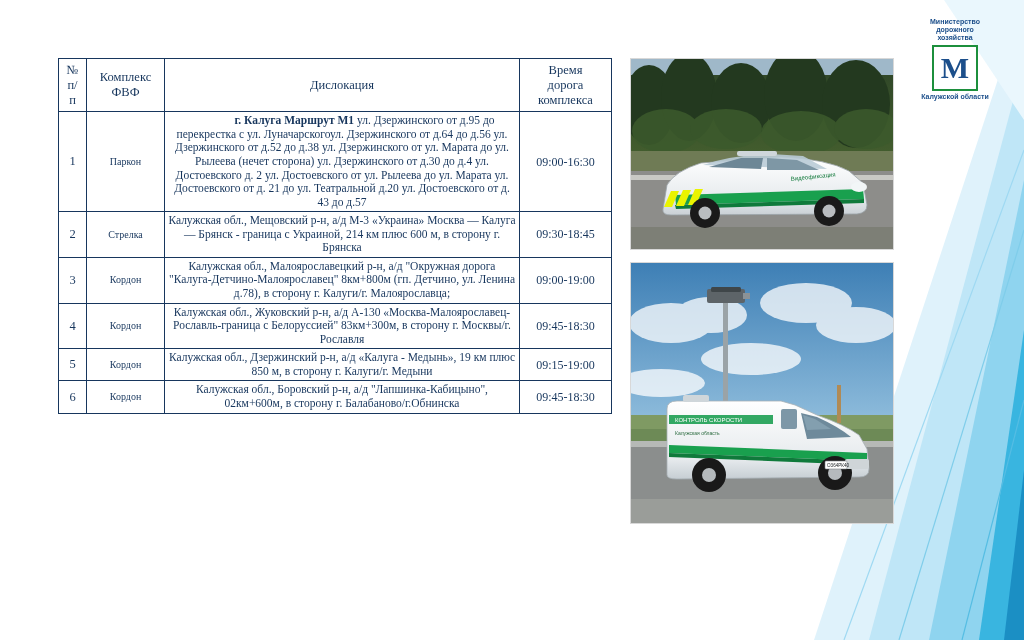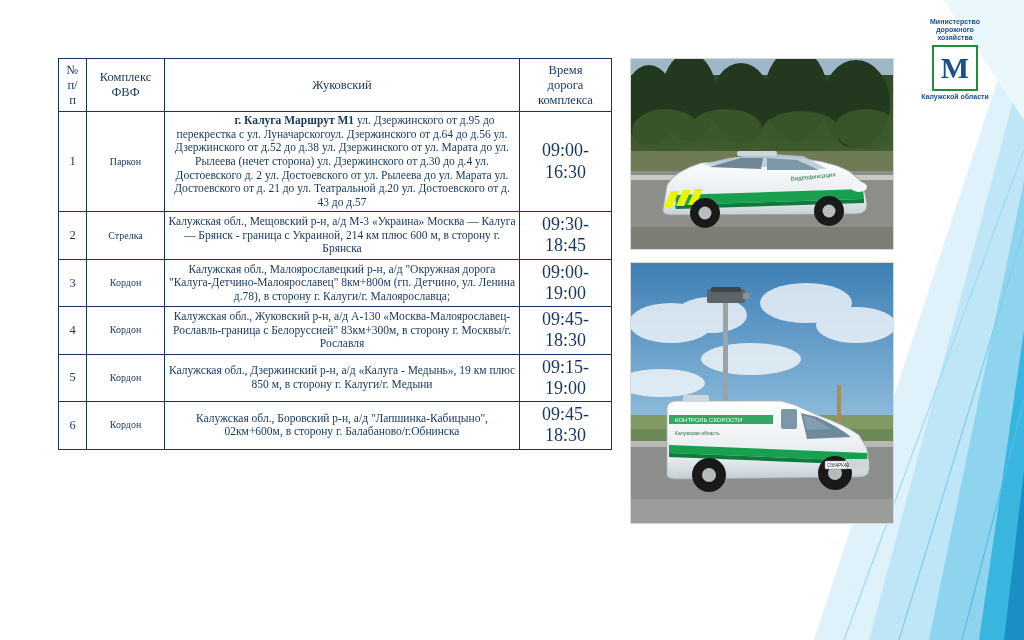--- a/index.html
+++ b/index.html
@@ -73,21 +73,21 @@
     padding: 4px 2px;
   }
   .col-num   { width: 28px; }
   .col-compl { width: 78px; }
   .col-disl  { width: 355px; }
   .col-time  { width: 92px; }
 
   td.cell-num    { font-size: 12.5px; }
   td.cell-compl  { font-size: 10px; }
   td.cell-disl   { font-size: 11.5px; }
-  td.cell-time   { font-size: 18px; }
+  td.cell-time   { font-size: 12px; }
 
   td.cell-disl b { font-weight: bold; margin-left: 45px; }
 
   
   .photo {
     position: absolute;
     border: 1px solid #d8d8d8;
     overflow: hidden;
   }
   .photo-top {
@@ -174,21 +174,21 @@
         <tr>
           <th>
             <div>№</div>
             <div>п/</div>
             <div>п</div>
           </th>
           <th>
             <div>Комплекс</div>
             <div>ФВФ</div>
           </th>
-          <th>Жуковский</th>
+          <th>Дислокация</th>
           <th>
             <div>Время</div>
             <div>дорога</div>
             <div>комплекса</div>
           </th>
         </tr>
       </thead>
       <tbody>
         <tr>
           <td class="cell-num">1</td>

